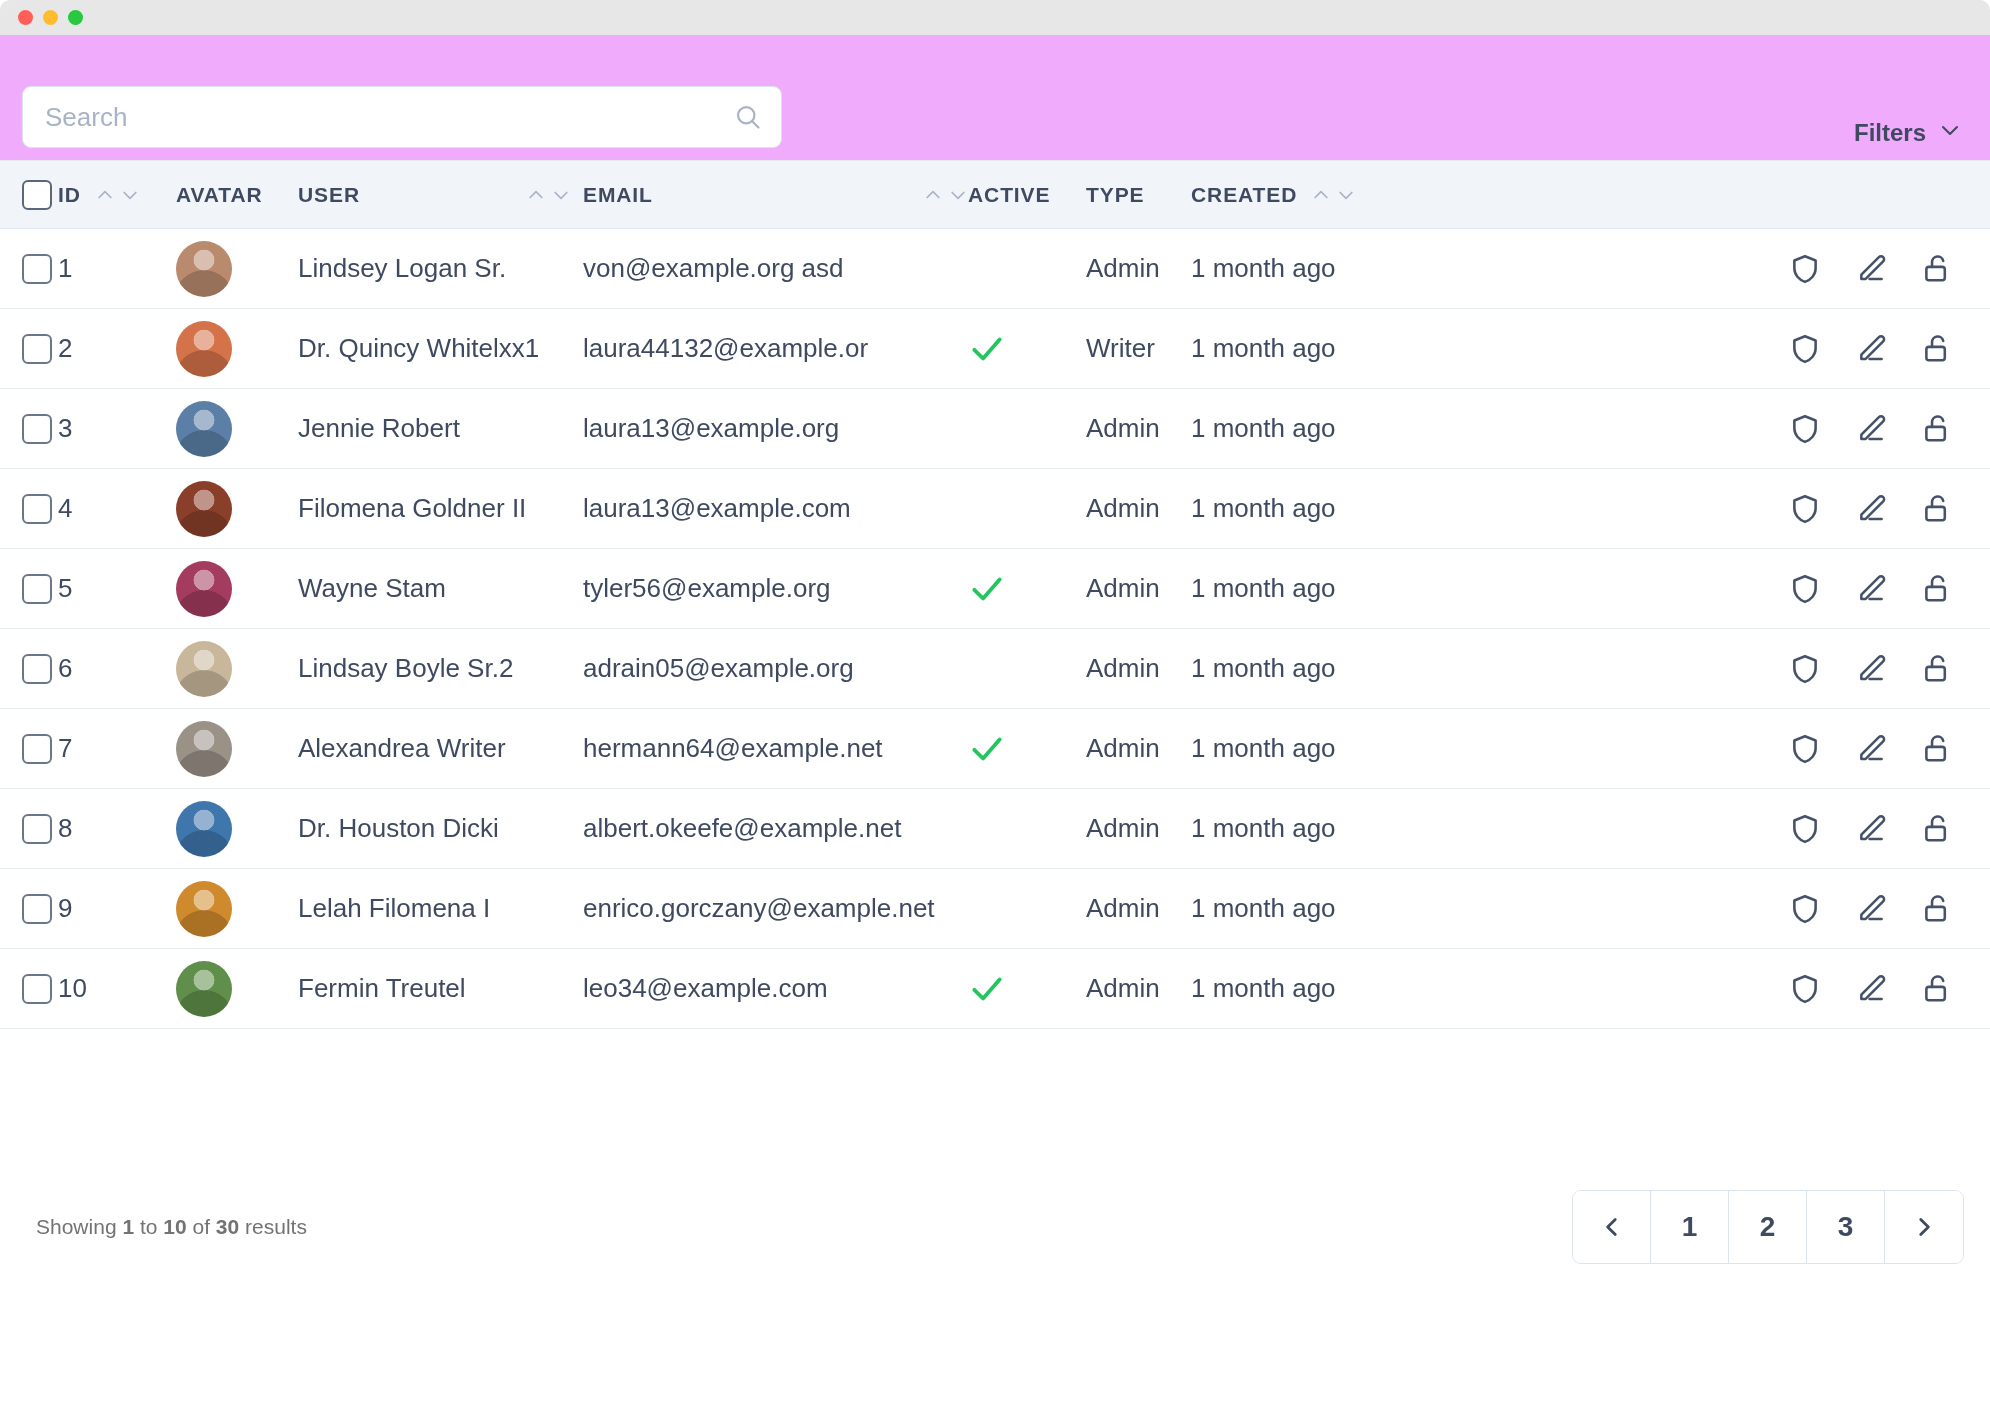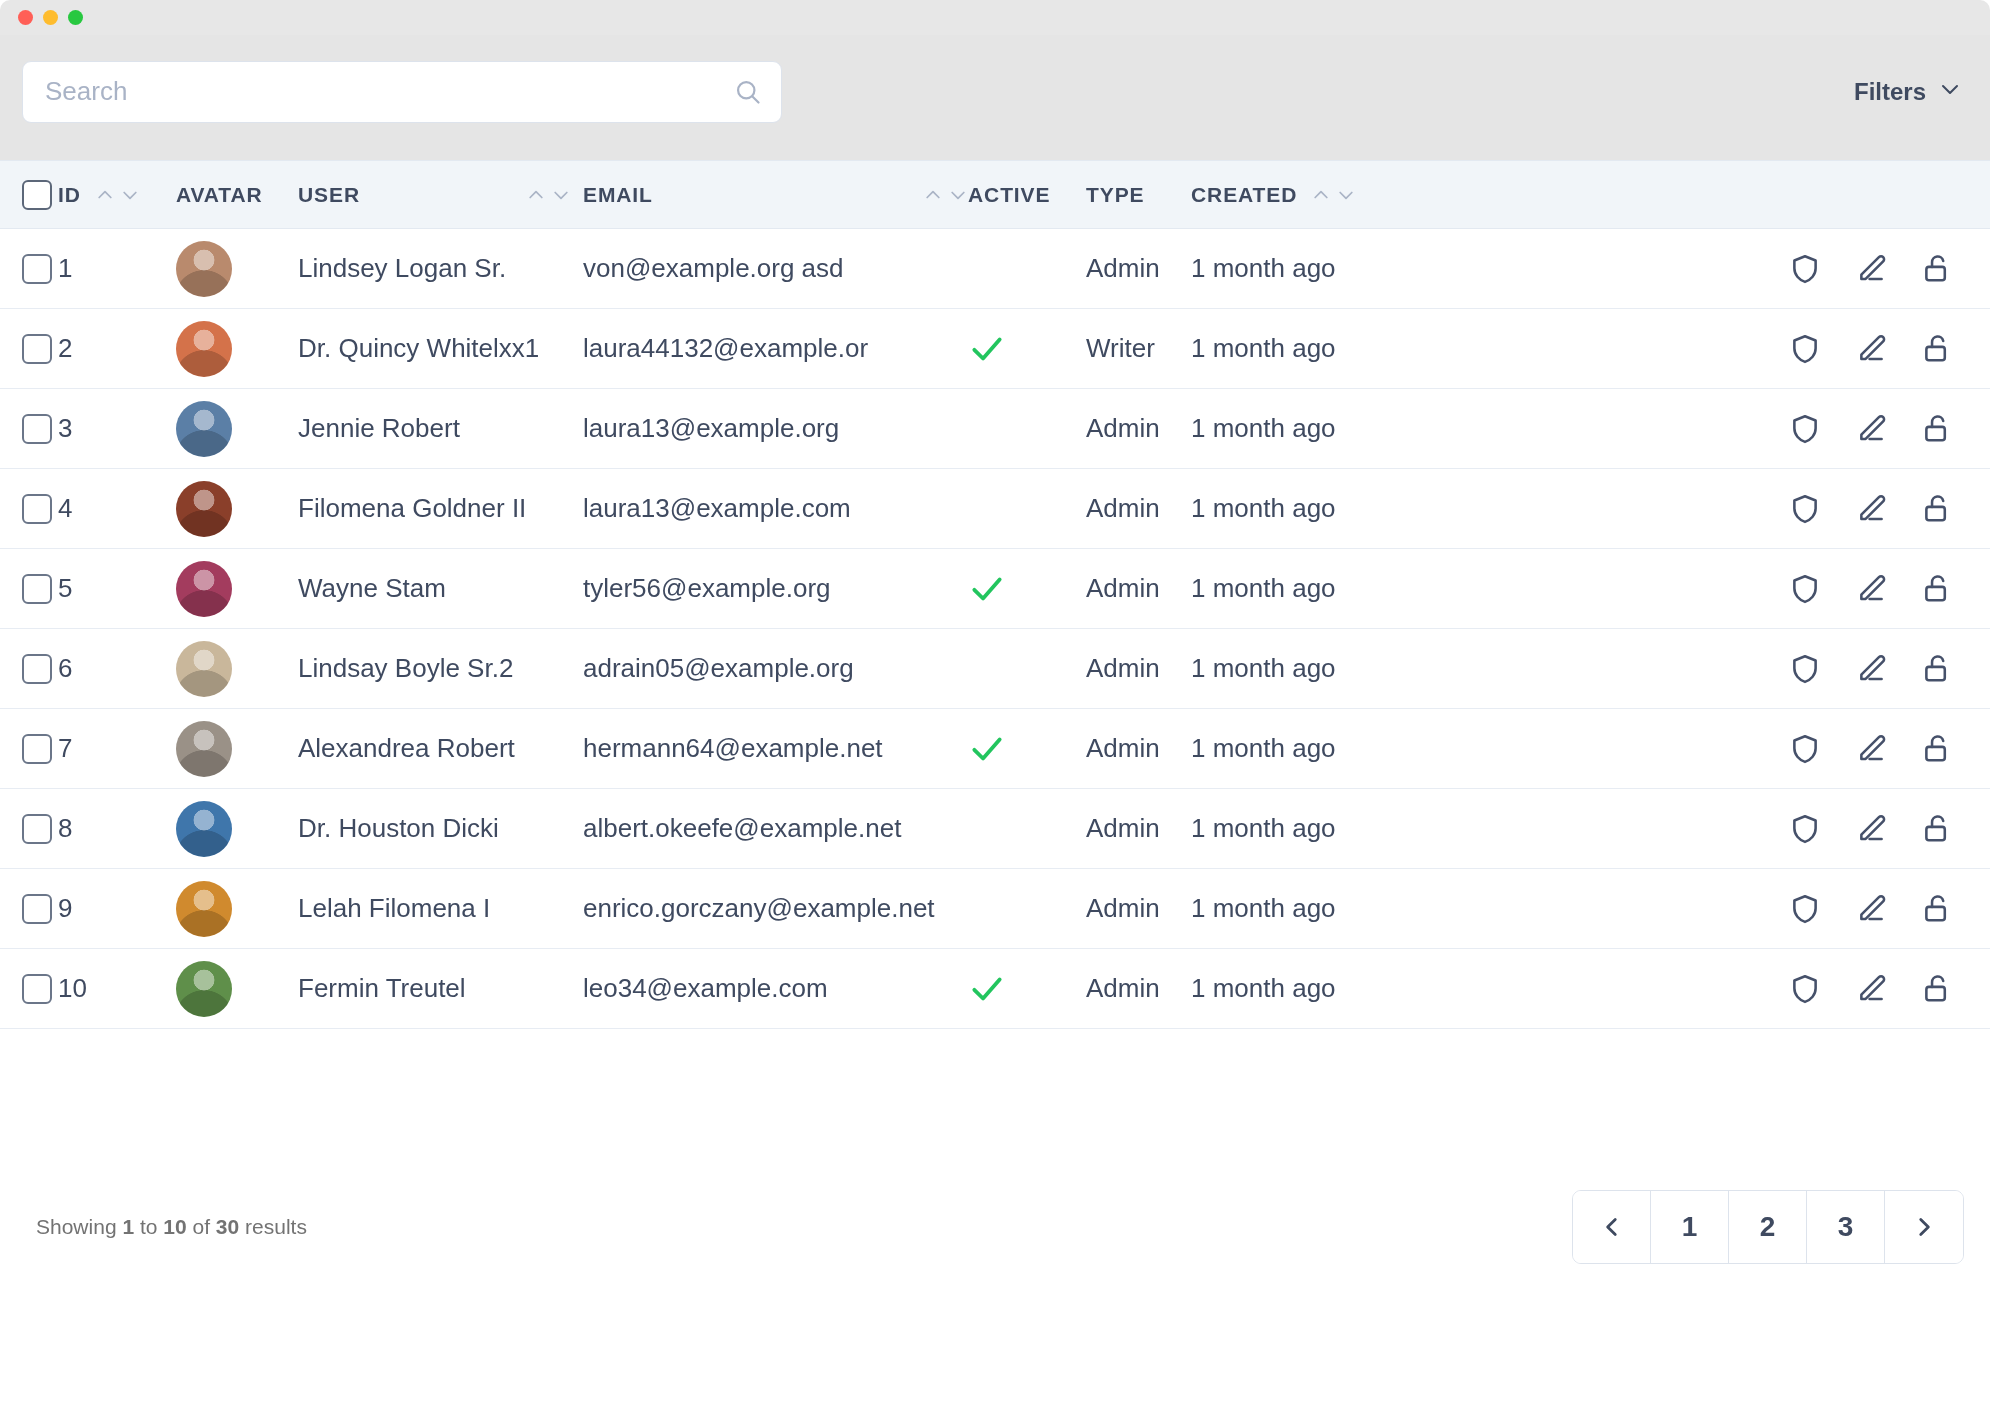--- a/index.html
+++ b/index.html
@@ -34,23 +34,23 @@
   }
   .dot { width: 15px; height: 15px; border-radius: 50%; }
   .dot.red    { background: #ff5f57; }
   .dot.yellow { background: #febc2e; }
   .dot.green  { background: #28c840; }
 
   
   .toolbar {
     height: 125px;
     flex: 0 0 125px;
-    background: #e5e5e5;
-    display: flex;
-    align-items: center;
+    background: #f0abfc;
+    display: flex;
+    align-items: flex-end;
     padding: 0 28px 12px 22px;
     position: relative;
   }
   .search-wrap {
     position: relative;
     width: 760px;
     height: 62px;
   }
   .search-input {
     width: 100%;
@@ -495,21 +495,21 @@
           </td>
         </tr>
         <tr>
           <td class="c-check">
             <span class="cb"></span>
           </td>
           <td class="c-id">7</td>
           <td class="c-avatar">
             <span class="avatar" style="background-color:#9a9187"></span>
           </td>
-          <td class="c-user">Alexandrea Robert</td>
+          <td class="c-user">Alexandrea Writer</td>
           <td class="c-email">hermann64@example.net</td>
           <td class="c-active">
             <svg class="check-mark" viewBox="0 0 24 24" fill="none" stroke="#22c55e" stroke-width="2.4" stroke-linecap="round" stroke-linejoin="round">
               <polyline points="4,12.5 9.5,18 20,6"></polyline>
             </svg>
           </td>
           <td class="c-type">Admin</td>
           <td class="c-created">1 month ago</td>
           <td class="c-actions">
             <div class="actions">

